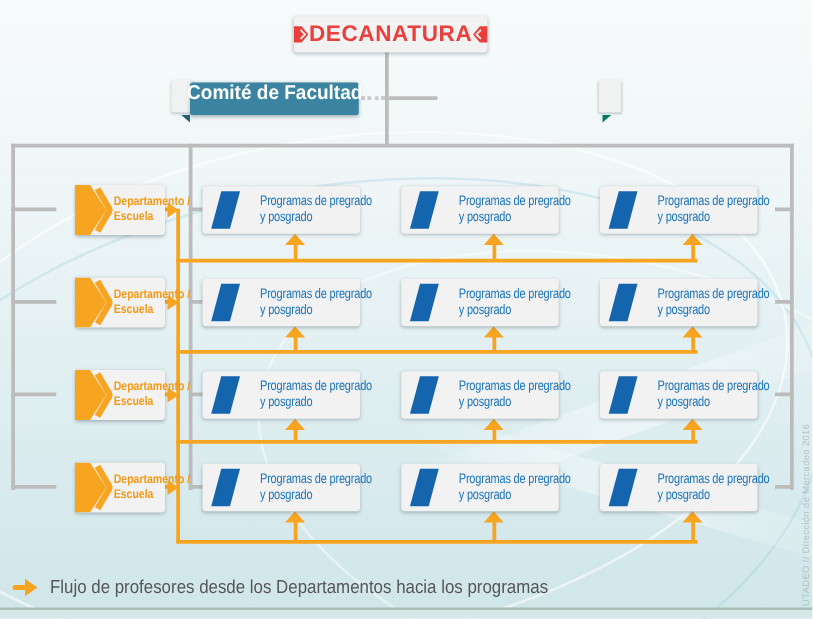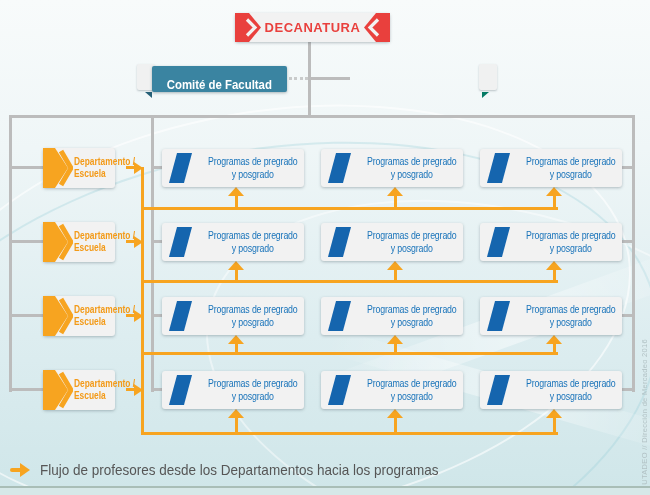--- a/index.html
+++ b/index.html
@@ -20,35 +20,35 @@
   
   .gl{position:absolute;background:var(--gray_line,#bcbcbc);z-index:1;}
   .gl-dotted{position:absolute;border-top:3px dotted #c9cbcb;z-index:1;}
   .ol{position:absolute;background:var(--orange,#f7a420);z-index:2;}
   .oarr-r{position:absolute;width:0;height:0;border-top:6px solid transparent;border-bottom:6px solid transparent;border-left:9px solid var(--orange,#f7a420);z-index:2;}
   .oarr-u{position:absolute;width:0;height:0;border-left:8px solid transparent;border-right:8px solid transparent;border-bottom:9px solid var(--orange,#f7a420);z-index:2;}
 
   
   .node{position:absolute;background:var(--box_bg,#f2f2f2);border-radius:3px;box-shadow:0 1px 3px rgba(60,80,90,0.35);z-index:3;}
   .dec{left:235px;top:13px;width:155px;height:29px;display:flex;align-items:center;justify-content:space-between;}
-  .dec-label{flex:1;text-align:center;color:var(--red,#e9403d);font-weight:bold;font-size:13px;letter-spacing:0.5px;}
+  .dec-label{flex:1;color:var(--red,#e9403d);font-weight:bold;font-size:18px;letter-spacing:0.5px;}
   .dec svg{display:block;height:29px;width:27px;}
 
-  .ribbon{position:absolute;height:26px;border-radius:2px;display:flex;align-items:flex-end;justify-content:center;
-    color:#fff;font-weight:bold;font-size:12px;z-index:4;box-shadow:0 1px 3px rgba(60,80,90,0.4);}
+  .ribbon{position:absolute;height:26px;border-radius:2px;display:flex;align-items:flex-start;justify-content:center;
+    color:#fff;font-weight:bold;font-size:16px;z-index:4;box-shadow:0 1px 3px rgba(60,80,90,0.4);}
   .ribbon .rt{transform:scaleX(0.95);white-space:nowrap;}
   .tab{position:absolute;width:18px;height:26px;background:#f0f1f1;border-radius:2px;box-shadow:0 1px 2px rgba(60,80,90,0.3);z-index:3;}
   .fold{position:absolute;width:0;height:0;z-index:5;}
 
-  .dbox{left:43px;width:72px;height:40px;}
+  .dbox{left:60px;width:72px;height:40px;}
   .dchev{position:absolute;left:0;top:0;height:40px;width:30px;}
   .dtext{position:absolute;left:31px;top:8px;color:var(--dept_text,#f39a18);font-weight:bold;font-size:10px;line-height:12px;
     transform:scaleX(0.84);transform-origin:left top;white-space:nowrap;}
 
-  .pbox{width:142px;height:38px;text-align:center;}
+  .pbox{width:126px;height:38px;}
   .pslash{position:absolute;left:11px;top:4px;width:15px;height:30px;background:var(--blue_dark,#1565ae);transform:skewX(-15deg);}
   .ptext{position:absolute;left:46px;top:6px;color:var(--blue_text,#1a74ba);font-size:11px;line-height:13px;
     transform:scaleX(0.8);transform-origin:left top;white-space:nowrap;letter-spacing:-0.2px;}
 
   .legend-text{position:absolute;left:40px;top:461px;font-size:15px;color:var(--legend_text,#565656);
     transform:scaleX(0.9);transform-origin:left top;white-space:nowrap;z-index:3;}
   .legend-stem{position:absolute;left:10px;top:468px;width:12px;height:4px;border-radius:2px;background:var(--orange,#f7a420);z-index:3;}
   .legend-head{position:absolute;left:20px;top:463px;width:0;height:0;border-top:7px solid transparent;border-bottom:7px solid transparent;border-left:10px solid var(--orange,#f7a420);z-index:3;}
 
   .watermark{position:absolute;right:1px;bottom:10px;writing-mode:vertical-rl;transform:rotate(180deg);

